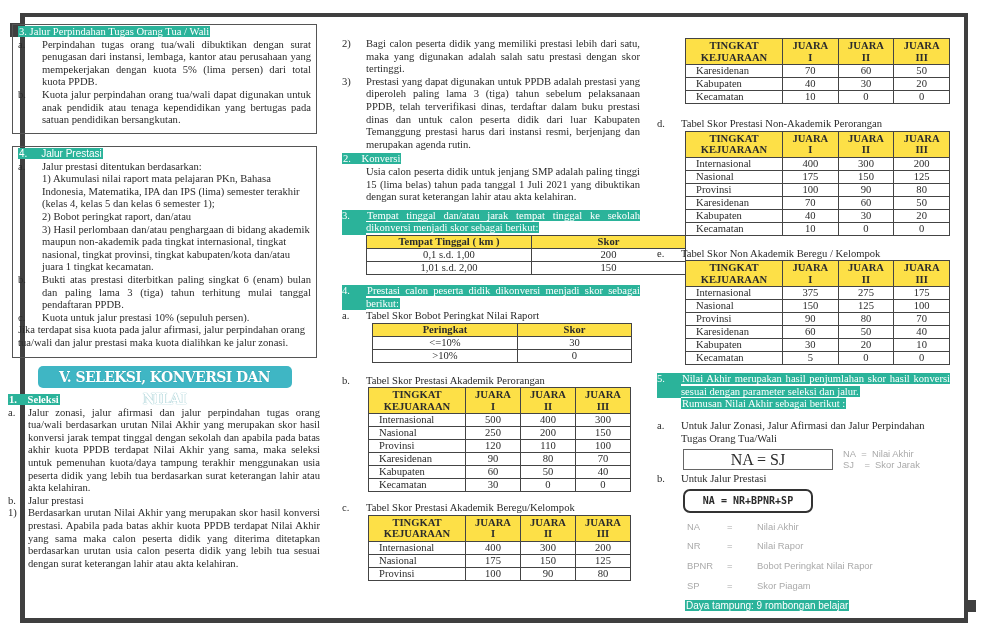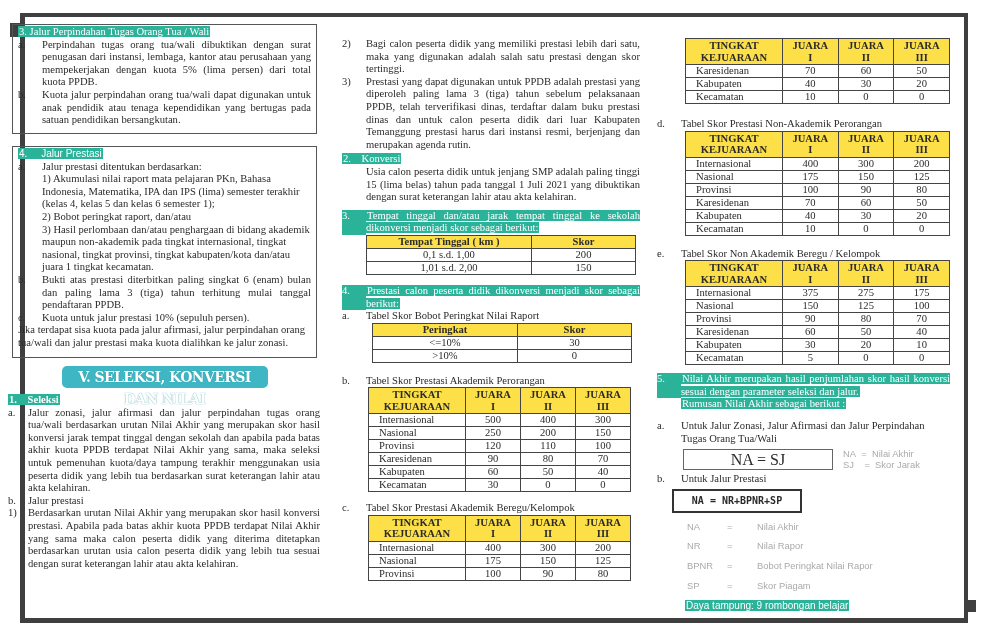--- a/index.html
+++ b/index.html
@@ -18,21 +18,21 @@
 
   .box { border: 1px solid #555; padding: 1px 5px 2px 5px; }
   .hl { background: #2bb39a; color: #ffffff; padding: 0 1px; }
   .hl-block { background: #2bb39a; color: #fff; }
   .row { display: flex; }
   .lbl { width: 24px; flex-shrink: 0; }
   .txt { flex: 1; text-align: justify; }
   .ind { padding-left: 24px; }
   .just { text-align: justify; }
 
-  .banner { margin: 8px auto 6px auto; width: 206px; height: 22px; border-radius: 5px; background: #3fb6c4; color: #fff; font-weight: bold; text-align: center; font-size: 14px; line-height: 22px; font-family: "DejaVu Serif", serif; letter-spacing: -0.6px; text-shadow: 0 0 1px #1d8a96; }
+  .banner { margin: 8px auto 6px auto; width: 254px; height: 22px; border-radius: 5px; background: #3fb6c4; color: #fff; font-weight: bold; text-align: center; font-size: 14px; line-height: 22px; font-family: "DejaVu Serif", serif; letter-spacing: -0.6px; text-shadow: 0 0 1px #1d8a96; }
 
   table { border-collapse: collapse; }
   td, th { border: 1px solid #444; font-weight: normal; text-align: center; }
   th { background: #fde047; font-weight: bold; }
   .t-small td, .t-small th { height: 13px; line-height: 12px; }
   .t-juara th { line-height: 11.5px; padding: 1px 0; }
   .t-juara td { height: 13px; line-height: 12px; }
   .t-juara td.lf { text-align: left; padding-left: 10px; }
 
   .formula-a { border: 1px solid #666; width: 150px; height: 21px; text-align: center; font-size: 16px; line-height: 20px; }
@@ -110,21 +110,21 @@
     <span class="txt">Prestasi yang dapat digunakan untuk PPDB adalah prestasi yang diperoleh paling lama 3 (tiga) tahun sebelum pelaksanaan PPDB, telah terverifikasi dinas, terdaftar dalam buku prestasi dinas dan untuk calon peserta didik dari luar Kabupaten Temanggung prestasi harus dari instansi resmi, berjenjang dan merupakan agenda rutin.</span>
   </div>
 
   <div style="margin-top:2px;"><span class="hl"><span>2.</span>&nbsp;&nbsp;&nbsp;&nbsp;<span>Konversi</span></span></div>
   <div class="ind just">Usia calon peserta didik untuk jenjang SMP adalah paling tinggi 15 (lima belas) tahun pada tanggal 1 Juli 2021 yang dibuktikan dengan surat keterangan lahir atau akta kelahiran.</div>
 
   <div class="row" style="margin-top:6px;">
     <span class="lbl hl-block">3.</span>
     <span class="txt"><span class="hl">Tempat tinggal dan/atau jarak tempat tinggal ke sekolah dikonversi menjadi skor sebagai berikut:</span></span>
   </div>
-  <table class="t-small" style="margin-left:24px; width:270px;">
+  <table class="t-small" style="margin-left:24px; width:320px;">
     <tbody>
         <tr>
           <th style="width:165px;">Tempat Tinggal ( km )</th>
           <th>Skor</th>
         </tr>
     <tr>
           <td>0,1 s.d. 1,00</td>
           <td>200</td>
         </tr>
     <tr>
@@ -393,21 +393,21 @@
     <div class="legend-light" style="margin-left:10px; line-height:11px;">
       <div><span>NA</span>&nbsp; <span>=</span>&nbsp; <span>Nilai Akhir</span></div>
       <div><span>SJ</span>&nbsp;&nbsp;&nbsp; <span>=</span>&nbsp; <span>Skor Jarak</span></div>
     </div>
   </div>
 
   <div class="row" style="margin-top:3px;">
     <span class="lbl">b.</span>
     <span class="txt">Untuk Jalur Prestasi</span>
   </div>
-  <div class="formula-b" style="margin-left:15px; margin-top:3px;">NA = NR+BPNR+SP</div>
+  <div class="formula-b" style="margin-left:26px; margin-top:3px;border-radius:7px;">NA = NR+BPNR+SP</div>
   <div class="legend-grid legend-light" style="margin-left:30px; margin-top:8px;">
     <span>NA</span>
       <span>=</span>
       <span>Nilai Akhir</span>
     <span>NR</span>
       <span>=</span>
       <span>Nilai Rapor</span>
     <span>BPNR</span>
       <span>=</span>
       <span>Bobot Peringkat Nilai Rapor</span>

